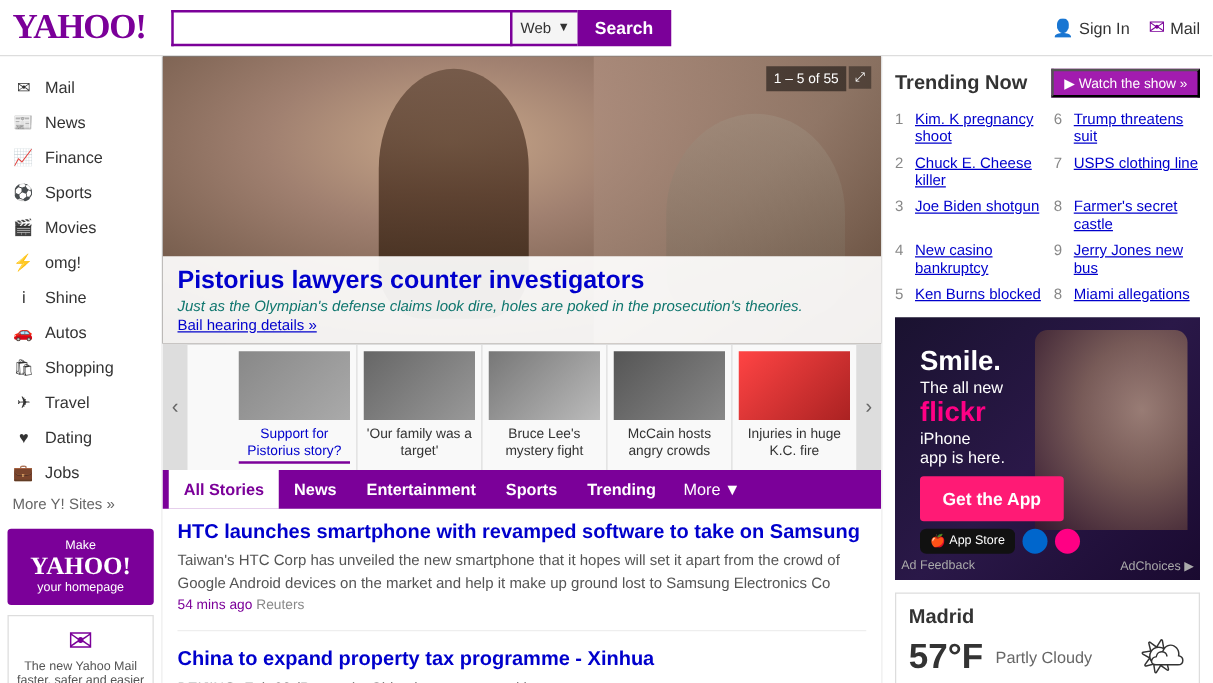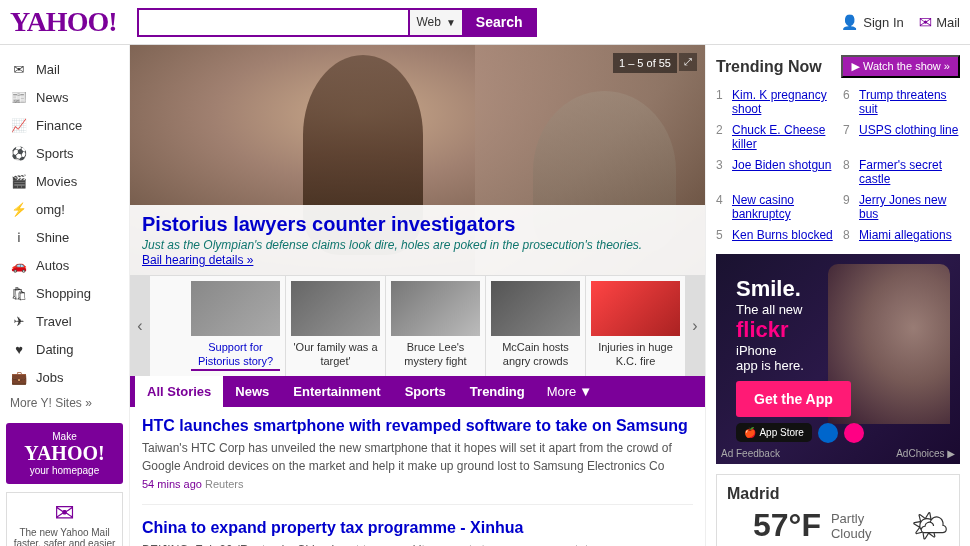--- a/index.html
+++ b/index.html
@@ -82,21 +82,21 @@
     .trending-num { color: #888; min-width: 12px; }
     .trending-link { color: #00c; cursor: pointer; }
 
     
     #ad-banner { background: linear-gradient(135deg, #1a1a2e 0%, #2d2d5e 100%); padding: 20px; text-align: center; color: #fff; margin-bottom: 10px; position: relative; min-height: 210px; display: flex; flex-direction: column; align-items: center; justify-content: center; }
 
     
     #weather { border: 1px solid #ddd; padding: 10px; }
     #weather-location { font-size: 16px; font-weight: bold; margin-bottom: 4px; }
     #weather-current { display: flex; align-items: center; gap: 10px; margin-bottom: 10px; }
-    #weather-temp { font-size: 32px; font-weight: bold; margin-left: 26px; }
+    #weather-temp { font-size: 28px; font-weight: bold; }
     #weather-desc { font-size: 13px; color: #666; }
     #weather-icon { font-size: 30px; margin-left: auto; }
 
     
     .hero-bg { width: 100%; height: 230px; position: relative; overflow: hidden; }
     .hero-person-silhouette { position: absolute; inset: 0; background: 
       radial-gradient(ellipse at 40% 30%, #c9a88a 0%, #a08070 30%, #7a6050 60%, #3a2a1a 100%); }
     .hero-figure { position: absolute; left: 30%; top: 10px; width: 120px; height: 200px; background: linear-gradient(to bottom, #6a5040 0%, #4a3020 50%, #2a1a0a 100%); border-radius: 50% 50% 30% 30% / 40% 40% 20% 20%; opacity: 0.8; }
 
     

